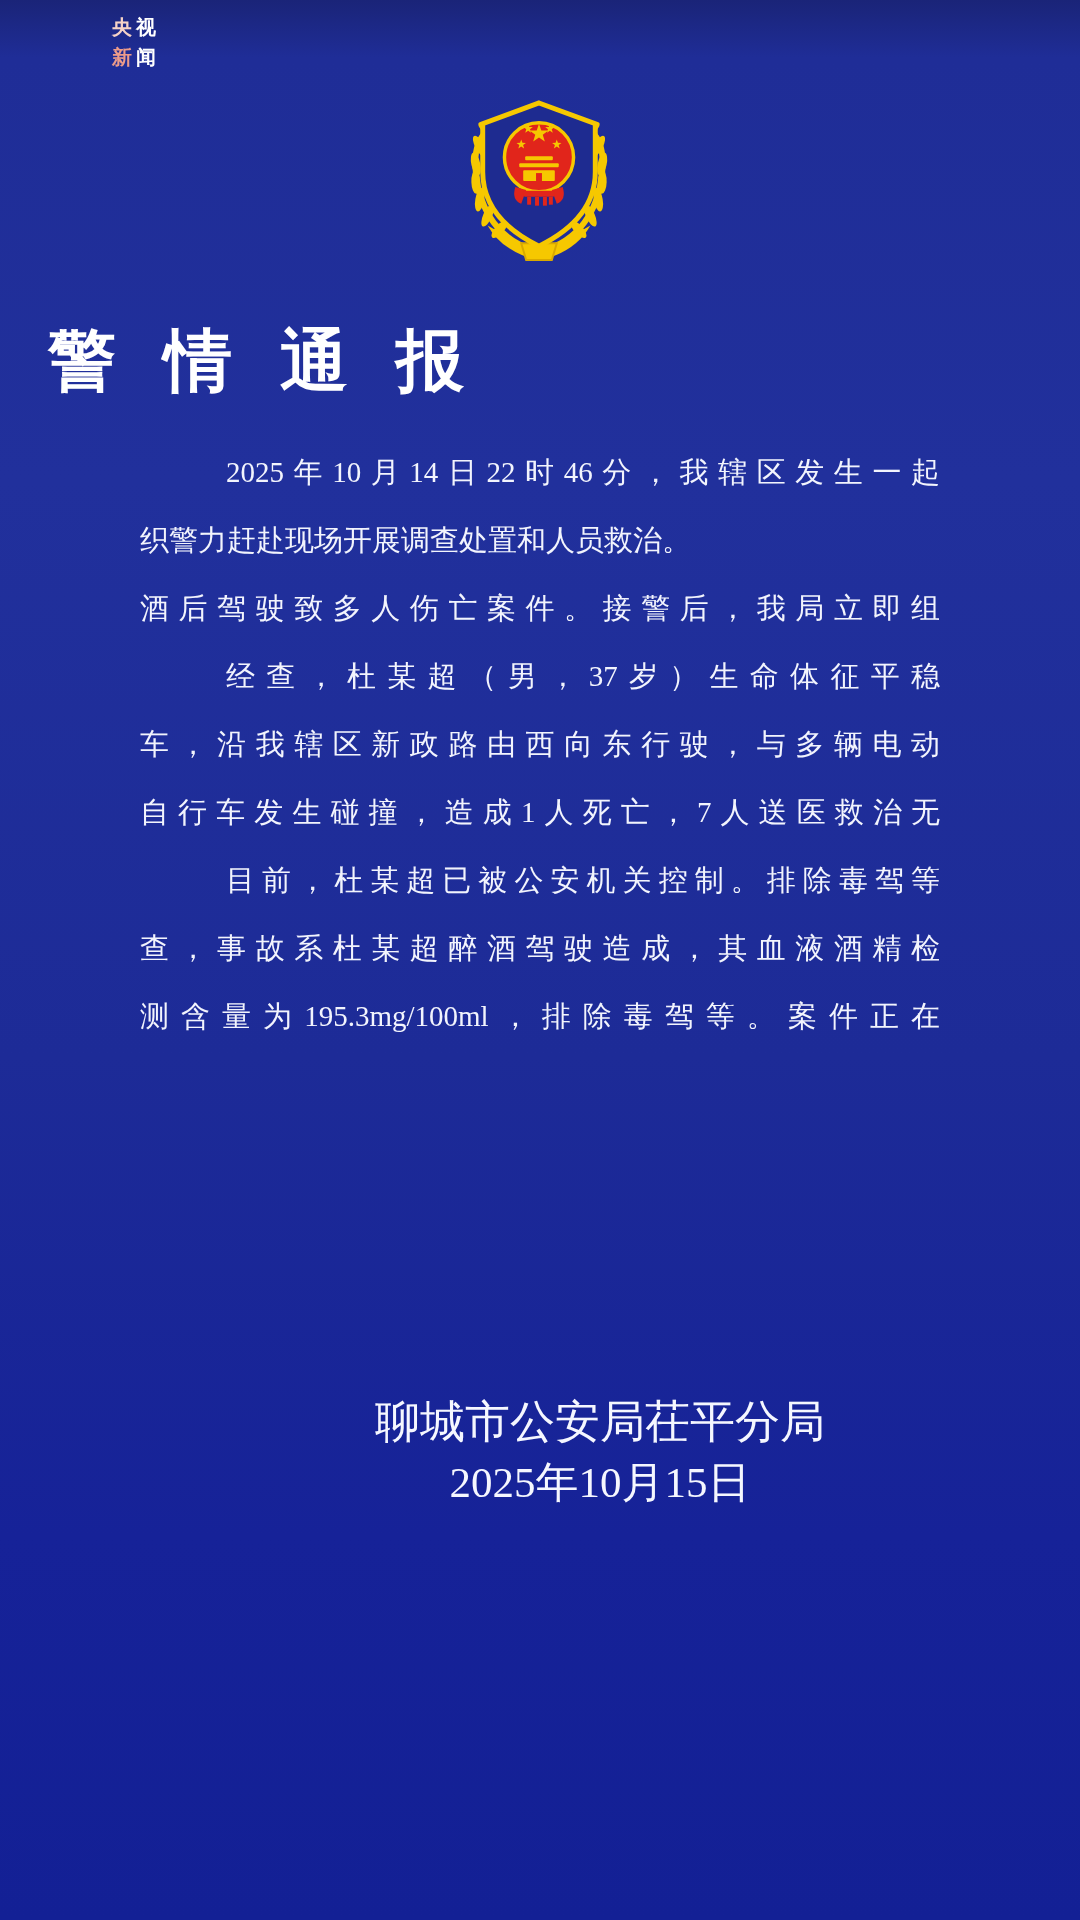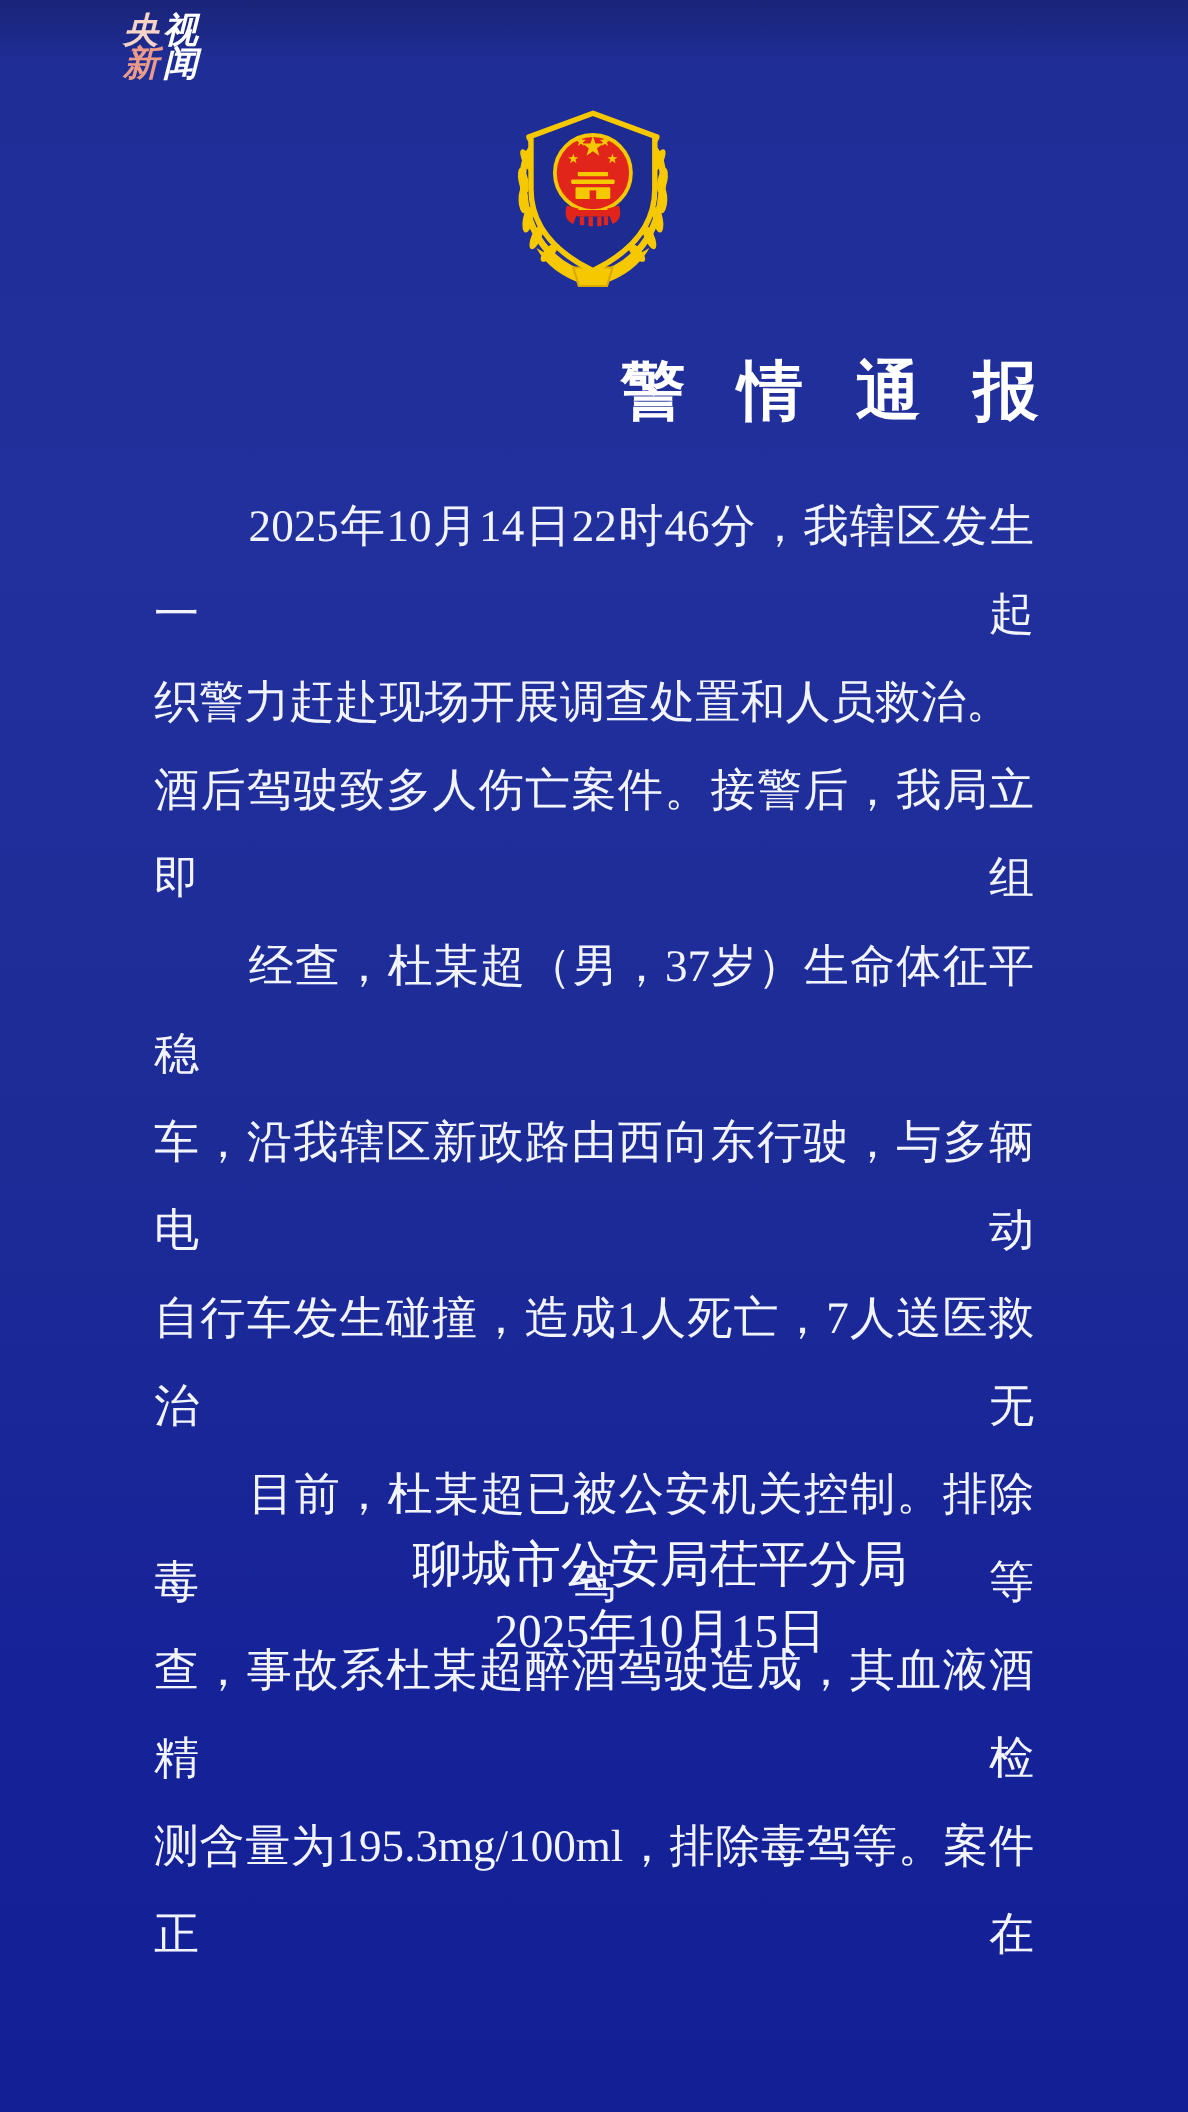--- a/index.html
+++ b/index.html
@@ -8,38 +8,38 @@
     width:1080px;height:1920px;
     overflow:hidden;
     background:linear-gradient(180deg,#1a2478 0%,#1f2d97 3%,#21309c 25%,#1d2b97 55%,#162298 80%,#132095 100%);
     font-family:"Liberation Serif","DejaVu Serif",serif;
     color:#f4f6ff;
   }
   
   .logo{
     position:absolute;left:112px;top:12px;
     font-family:"Liberation Sans","DejaVu Sans",sans-serif;
-    font-weight:700;font-size:32px;line-height:30px;letter-spacing:4px;font-style:italic;
+    font-weight:700;font-size:20px;line-height:30px;letter-spacing:4px;
   }
   .logo-accent-1{color:#f6d3c7;}
   .logo-accent-2{color:#ec9b8a;}
   .logo-white{color:#ffffff;}
   
   .emblem{position:absolute;left:460px;top:94px;width:158px;height:172px;}
   
   .title{
     position:absolute;left:0;top:316px;width:992px;
-    text-align:right;font-size:59px;font-weight:700;
+    text-align:left;font-size:68px;font-weight:700;
     letter-spacing:48px;text-indent:48px;
     color:#ffffff;white-space:nowrap;
   }
   
   .body-block{position:absolute;left:140px;top:438px;width:800px;}
   .line{
-    font-size:41px;line-height:80px;white-space:nowrap;
+    font-size:29px;line-height:68px;white-space:nowrap;
     color:#f2f4fd;
   }
   .line.justify{white-space:normal;text-align:justify;text-align-last:justify;}
   .line.first{text-indent:86px;}
   
   .sig{
     position:absolute;left:120px;top:1392px;width:960px;
     text-align:center;font-size:45px;color:#f5f7ff;white-space:nowrap;
   }
   .date{

